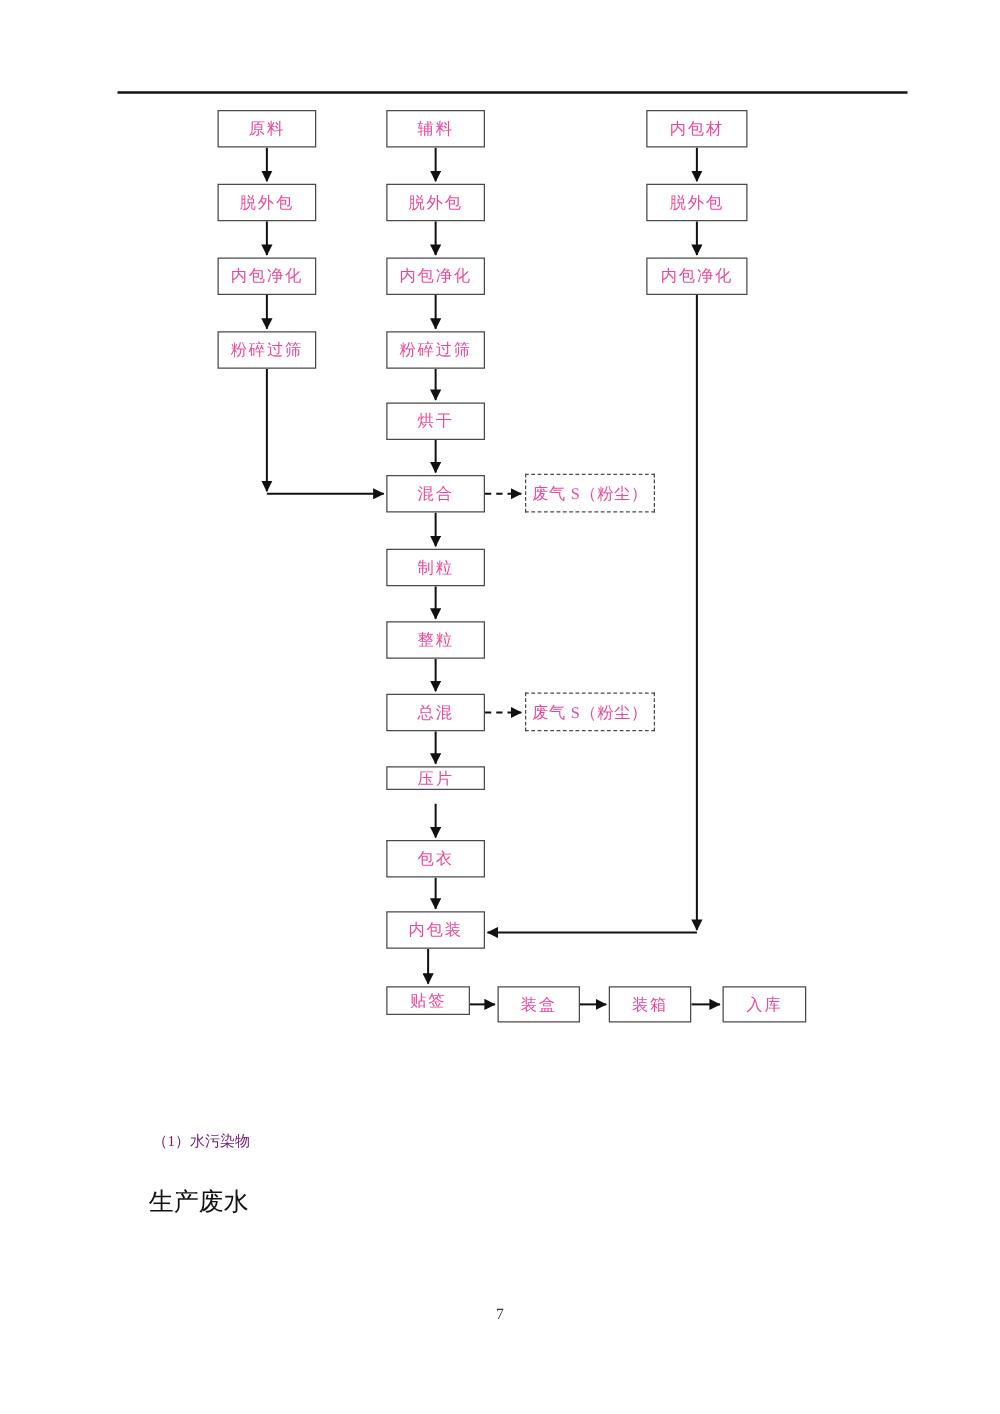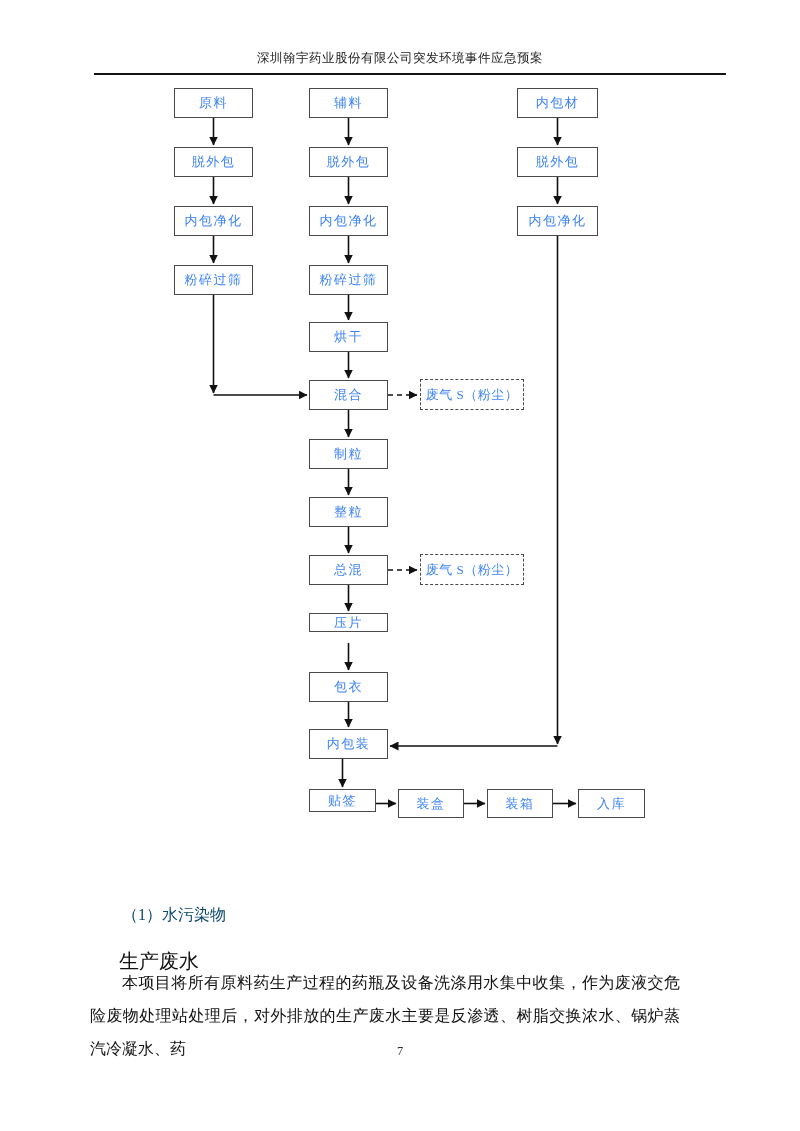--- a/index.html
+++ b/index.html
@@ -14,45 +14,44 @@
   }
   .header-rule {
     position:absolute; left:94px; top:73px; width:632px; height:2px;
     background:#141414;
   }
   .connectors { position:absolute; left:0; top:0; width:800px; height:1131px; }
   .fbox {
     position:absolute; box-sizing:border-box;
     border:1.5px solid #4a4a4a; background:#ffffff;
     display:flex; align-items:center; justify-content:center;
-    font-size:13px; color:#3b82f6; letter-spacing:1.5px; white-space:nowrap;
+    font-size:13px; color:#ec4899; letter-spacing:1.5px; white-space:nowrap;
   }
   .fbox.dashed { border:1.5px dashed #4a4a4a; letter-spacing:0.5px; }
   .fig-caption {
     position:absolute; left:310px; top:826px;
     font-size:15px; font-weight:bold; color:#111; letter-spacing:1px;
   }
   .sec-heading { position:absolute; left:92px; top:864px; font-size:16px; color:#111; }
-  .sub-heading { position:absolute; left:122px; top:905px; font-size:16px; color:#0c4a6e; }
+  .sub-heading { position:absolute; left:122px; top:905px; font-size:12px; color:#701a75; }
   .sub2-heading { position:absolute; left:119px; top:948px; font-size:20px; color:#111; }
   .body-par {
     position:absolute; left:90px; top:966px; width:590px;
     font-size:16px; line-height:33px; text-indent:32px; text-align:justify; color:#111;
   }
   .page-number {
     position:absolute; left:0; top:1044px; width:800px;
     text-align:center; font-size:12.5px; color:#333;
   }
 </style>
 </head>
 <body>
 
 <div class="page">
 
-  <div class="header-title">深圳翰宇药业股份有限公司突发环境事件应急预案</div>
   <div class="header-rule"></div>
 
   <svg class="connectors" viewBox="0 0 800 1131" xmlns="http://www.w3.org/2000/svg">
     <defs>
       <marker id="arr" markerUnits="userSpaceOnUse" markerWidth="10" markerHeight="9" refX="8.5" refY="4.5" orient="auto">
         <path d="M0,0 L9,4.5 L0,9 Z" fill="#111"></path>
       </marker>
     </defs>
     <g stroke="#111" stroke-width="1.6" fill="none">
 
@@ -115,17 +114,16 @@
   <div class="fbox" style="left:398px;top:789px;width:66px;height:29px">装盒</div>
   <div class="fbox" style="left:487px;top:789px;width:66px;height:29px">装箱</div>
   <div class="fbox" style="left:578px;top:789px;width:67px;height:29px">入库</div>
 
   <div class="fbox dashed" style="left:420px;top:379px;width:104px;height:31px">废气 S（粉尘）</div>
   <div class="fbox dashed" style="left:420px;top:554px;width:104px;height:31px">废气 S（粉尘）</div>
 
 
   <div class="sub-heading">（1）水污染物</div>
   <div class="sub2-heading">生产废水</div>
-  <div class="body-par">本项目将所有原料药生产过程的药瓶及设备洗涤用水集中收集，作为废液交危险废物处理站处理后，对外排放的生产废水主要是反渗透、树脂交换浓水、锅炉蒸汽冷凝水、药</div>
 
   <div class="page-number">7</div>
 
 </div>
 
 </body></html>

